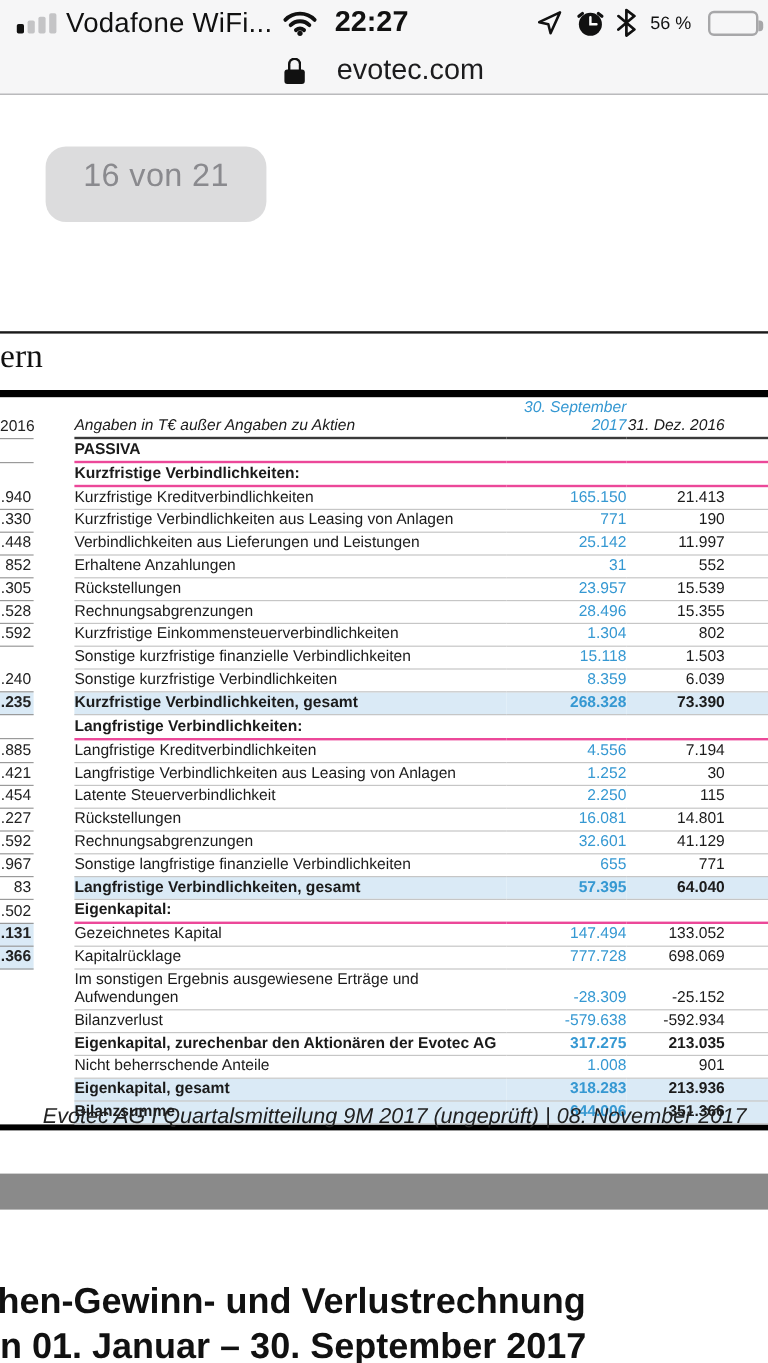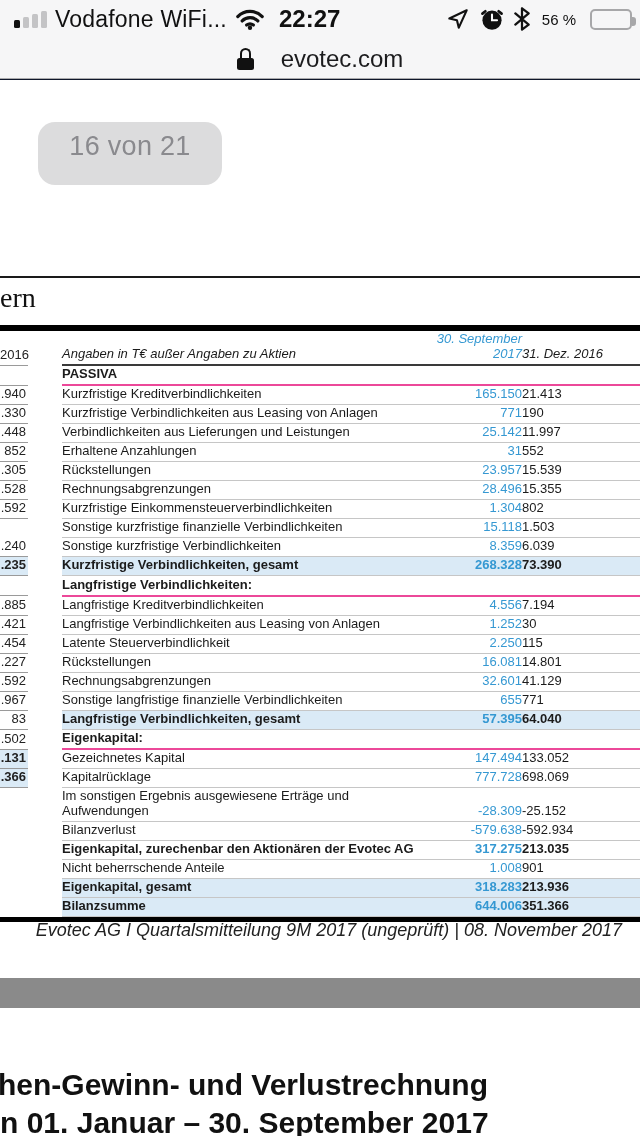--- a/index.html
+++ b/index.html
@@ -1,17 +1,17 @@
 <!DOCTYPE html>
 <html><head>
 <meta charset="utf-8">
 <style>
   * { margin:0; padding:0; box-sizing:border-box; }
   html,body { background:#444; }
-  .phone { position:relative; width:640px; height:1136px; background:#0f172a; overflow:hidden;
+  .phone { position:relative; width:640px; height:1136px; background:#ffffff; overflow:hidden;
            font-family:"Liberation Sans","DejaVu Sans",sans-serif; margin:0 auto; }
 
   
   .chrome { position:absolute; top:0; left:0; width:640px; height:79px;
             background:#f6f6f7; border-bottom:1px solid #ababad; z-index:30; }
   .statusbar { position:absolute; top:0; left:0; width:640px; height:38px;
                display:flex; align-items:center; padding:0 8px; font-size:23px; color:#111; }
   .signal { display:flex; align-items:flex-end; gap:3px; margin:0 8px 0 6px; }
   .signal i { display:block; width:6px; border-radius:1.5px; background:#c4c4c6; }
   .signal i.on { background:#111; }
@@ -54,21 +54,21 @@
   table { width:640px; border-collapse:collapse; table-layout:fixed; font-size:13px; color:#1b1b1b; }
   col.c-left {width:28px;} col.c-gap {width:34px;} col.c-label {width:360px;}
   col.c-v1 {width:100px;} col.c-v2 {width:118px;}
   td,th { vertical-align:bottom; padding:0 0 3px 0; font-weight:normal; text-align:left; }
   .leftcol { text-align:right; padding-right:2px; color:#222; }
   .leftcol.lb { border-bottom:1px solid #9a9a9a; }
   .leftcol.hl { background:#daeaf6; }
   .leftcol.b { font-weight:700; }
   .labelcol { white-space:pre-line; }
   .v1col { text-align:right; color:#3598d2; }
-  .v2col { padding-right:24px; }
+  .v2col { text-align:right; padding-right:36px; }
   tr.hdr { height:30px; }
   tr.hdr .labelcol, tr.hdr .v1col, tr.hdr .v2col { font-style:italic; border-bottom:2px solid #3a3a3a; }
   tr.row, tr.boldrow { height:18px; }
   tr.section { height:20px; }
   tr.total { height:19px; }
   tr.twoline { height:33px; }
   tr.row .labelcol, tr.row .v1col, tr.row .v2col,
   tr.boldrow .labelcol, tr.boldrow .v1col, tr.boldrow .v2col,
   tr.total .labelcol, tr.total .v1col, tr.total .v2col { border-bottom:1px solid #c6c6c6; }
   tr.section .labelcol, tr.section .v1col, tr.section .v2col { border-bottom:2px solid #ec4899; font-weight:700; }
@@ -159,20 +159,27 @@
           </tr>
         </thead>
         <tbody>
             <tr class="section">
               <td class="leftcol lb"></td>
               <td class="gapcol"></td>
               <td class="labelcol">PASSIVA</td>
               <td class="v1col"></td>
               <td class="v2col"></td>
             </tr>
+            <tr class="section">
+              <td class="leftcol"></td>
+              <td class="gapcol"></td>
+              <td class="labelcol">Kurzfristige Verbindlichkeiten:</td>
+              <td class="v1col"></td>
+              <td class="v2col"></td>
+            </tr>
             <tr class="row">
               <td class="leftcol lb">.940</td>
               <td class="gapcol"></td>
               <td class="labelcol">Kurzfristige Kreditverbindlichkeiten</td>
               <td class="v1col">165.150</td>
               <td class="v2col">21.413</td>
             </tr>
             <tr class="row">
               <td class="leftcol lb">.330</td>
               <td class="gapcol"></td>

